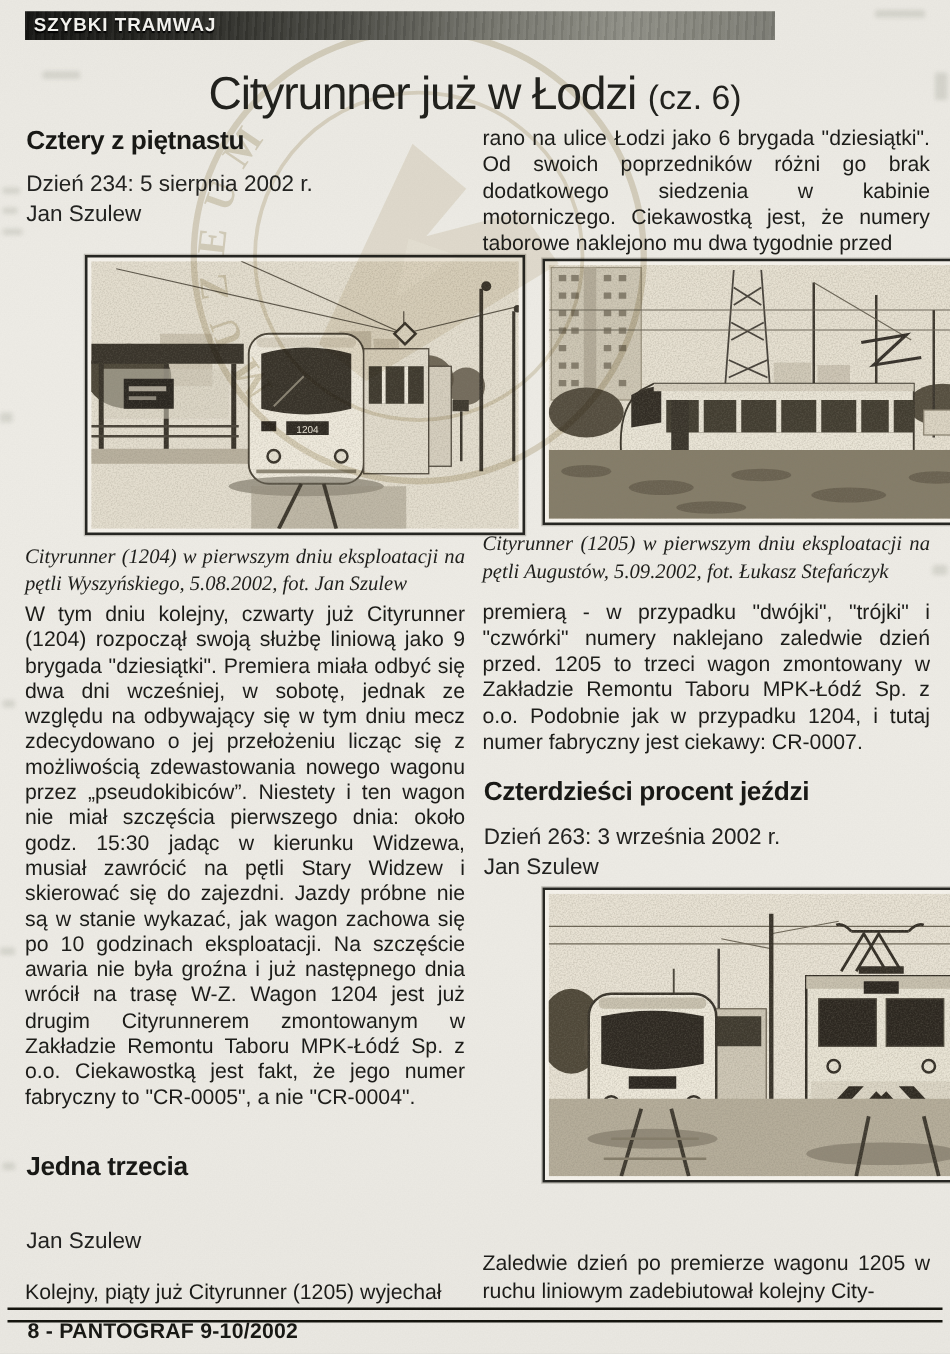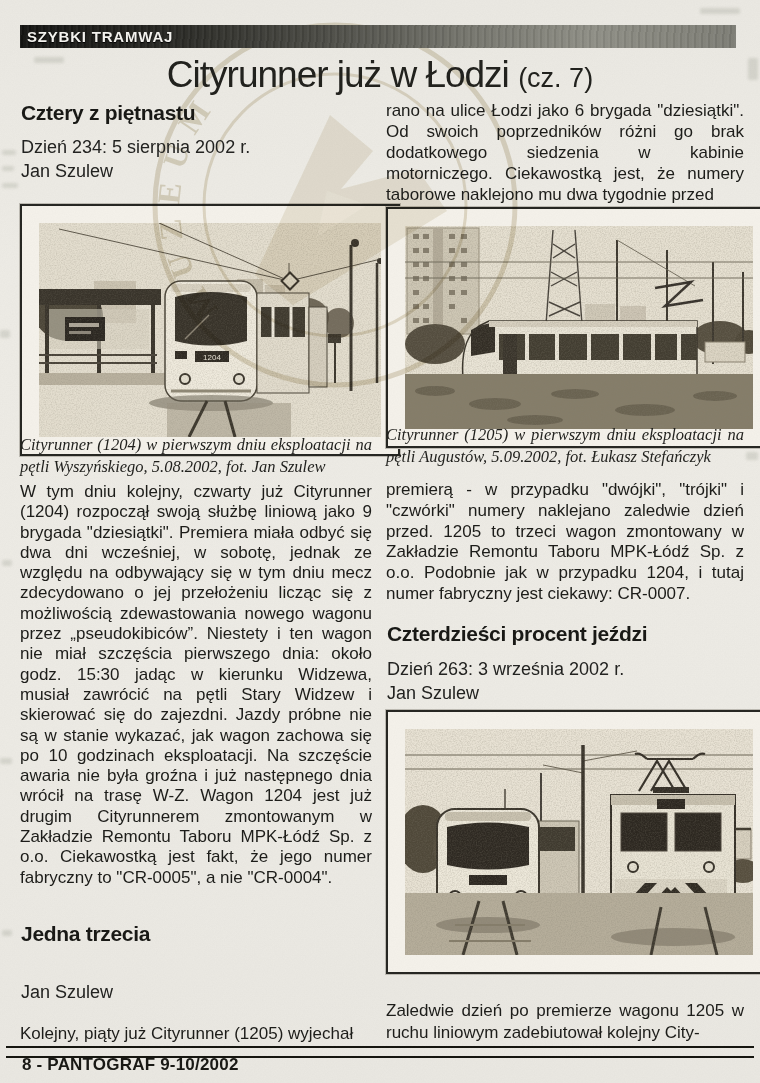--- a/index.html
+++ b/index.html
@@ -4,37 +4,37 @@
 <style>
   html,body{margin:0;padding:0;background:#d8d6d1;}
   .page{
     position:relative;width:760px;height:1083px;overflow:hidden;
     background:linear-gradient(180deg,#eae8e2 0%,#edebe5 25%,#eceae4 70%,#e9e7e1 100%);
     font-family:"Liberation Sans",sans-serif;color:#1b1b18;
   }
   .abs{position:absolute;}
   
   .kicker{
-    left:20px;top:25px;width:716px;height:23px;
+    left:20px;top:9px;width:600px;height:23px;
     background:linear-gradient(90deg,#141412 0%,#23231f 18%,#4a4a44 42%,#74746c 62%,#8e8e85 80%,#7c7c74 100%);
     display:flex;align-items:center;z-index:4;
   }
   .kicker-noise{position:absolute;inset:0;opacity:.35;
     background:repeating-linear-gradient(93deg,rgba(255,255,255,.14) 0 2px,rgba(0,0,0,.18) 2px 4px,rgba(255,255,255,.06) 4px 7px);}
   .kicker span{position:relative;color:#f4f3ef;font-weight:bold;font-size:15px;letter-spacing:.8px;
     padding-left:7px;text-shadow:0 1px 1px #000;}
   .title{left:0;top:54px;width:760px;text-align:center;font-size:37px;letter-spacing:-1px;
     color:#21211d;z-index:4;font-weight:400;}
   .title .suffix{font-size:27px;letter-spacing:0;}
   .h2{font-size:21px;font-weight:bold;color:#181815;z-index:4;letter-spacing:-.3px;}
   .meta{font-size:18px;color:#222220;z-index:4;}
   .body{font-size:17px;line-height:20.3px;text-align:justify;color:#1c1c19;z-index:4;overflow:hidden;}
   .caption{font-family:"Liberation Serif",serif;font-style:italic;font-size:16.5px;line-height:21.5px;
     text-align:justify;color:#1f1f1c;z-index:4;}
-  .photo{border:2px solid #262622;background:#f4f1ea;padding:17px;z-index:2;box-shadow:0 0 0 1px #bdbab2;}
+  .photo{border:2px solid #262622;background:#f4f1ea;padding:3px;z-index:2;box-shadow:0 0 0 1px #bdbab2;margin-left:48px;}
   .photo svg{display:block;}
   
   .rule{left:6px;top:1046px;width:748px;height:8px;border-top:2.5px solid #15150f;
     border-bottom:2.5px solid #15150f;z-index:4;}
   .footer{left:22px;top:1055px;font-size:17px;font-weight:bold;color:#181814;z-index:4;letter-spacing:.2px;}
   
   .stamp{left:115px;top:-25px;z-index:3;mix-blend-mode:multiply;opacity:.5;pointer-events:none;}
   
   .smudge{background:rgba(96,101,80,.16);filter:blur(1.6px);z-index:1;border-radius:2px;}
   .grainpage{left:0;top:0;z-index:5;opacity:.05;pointer-events:none;}
@@ -66,21 +66,21 @@
       <textPath href="#stamp-arc" startOffset="50%" text-anchor="middle">MUZEUM</textPath>
     </text>
   </svg>
 
   <div class="abs kicker">
     <div class="kicker-noise"></div>
     <span>SZYBKI TRAMWAJ</span>
   </div>
   <div class="abs title">
     <span>Cityrunner już w Łodzi</span>
-    <span class="suffix">(cz. 7)</span>
+    <span class="suffix">(cz. 6)</span>
   </div>
 
   <div class="abs h2" style="left:21px;top:101px">Cztery z piętnastu</div>
   <div class="abs meta" style="left:21px;top:137px">Dzień 234: 5 sierpnia 2002 r.</div>
   <div class="abs meta" style="left:21px;top:161px">Jan Szulew</div>
 
   <div class="abs photo" style="left:20px;top:204px">
     <svg width="342" height="214" viewBox="0 0 342 214">
       <defs>
         <filter id="g1" x="0" y="0" width="100%" height="100%">

